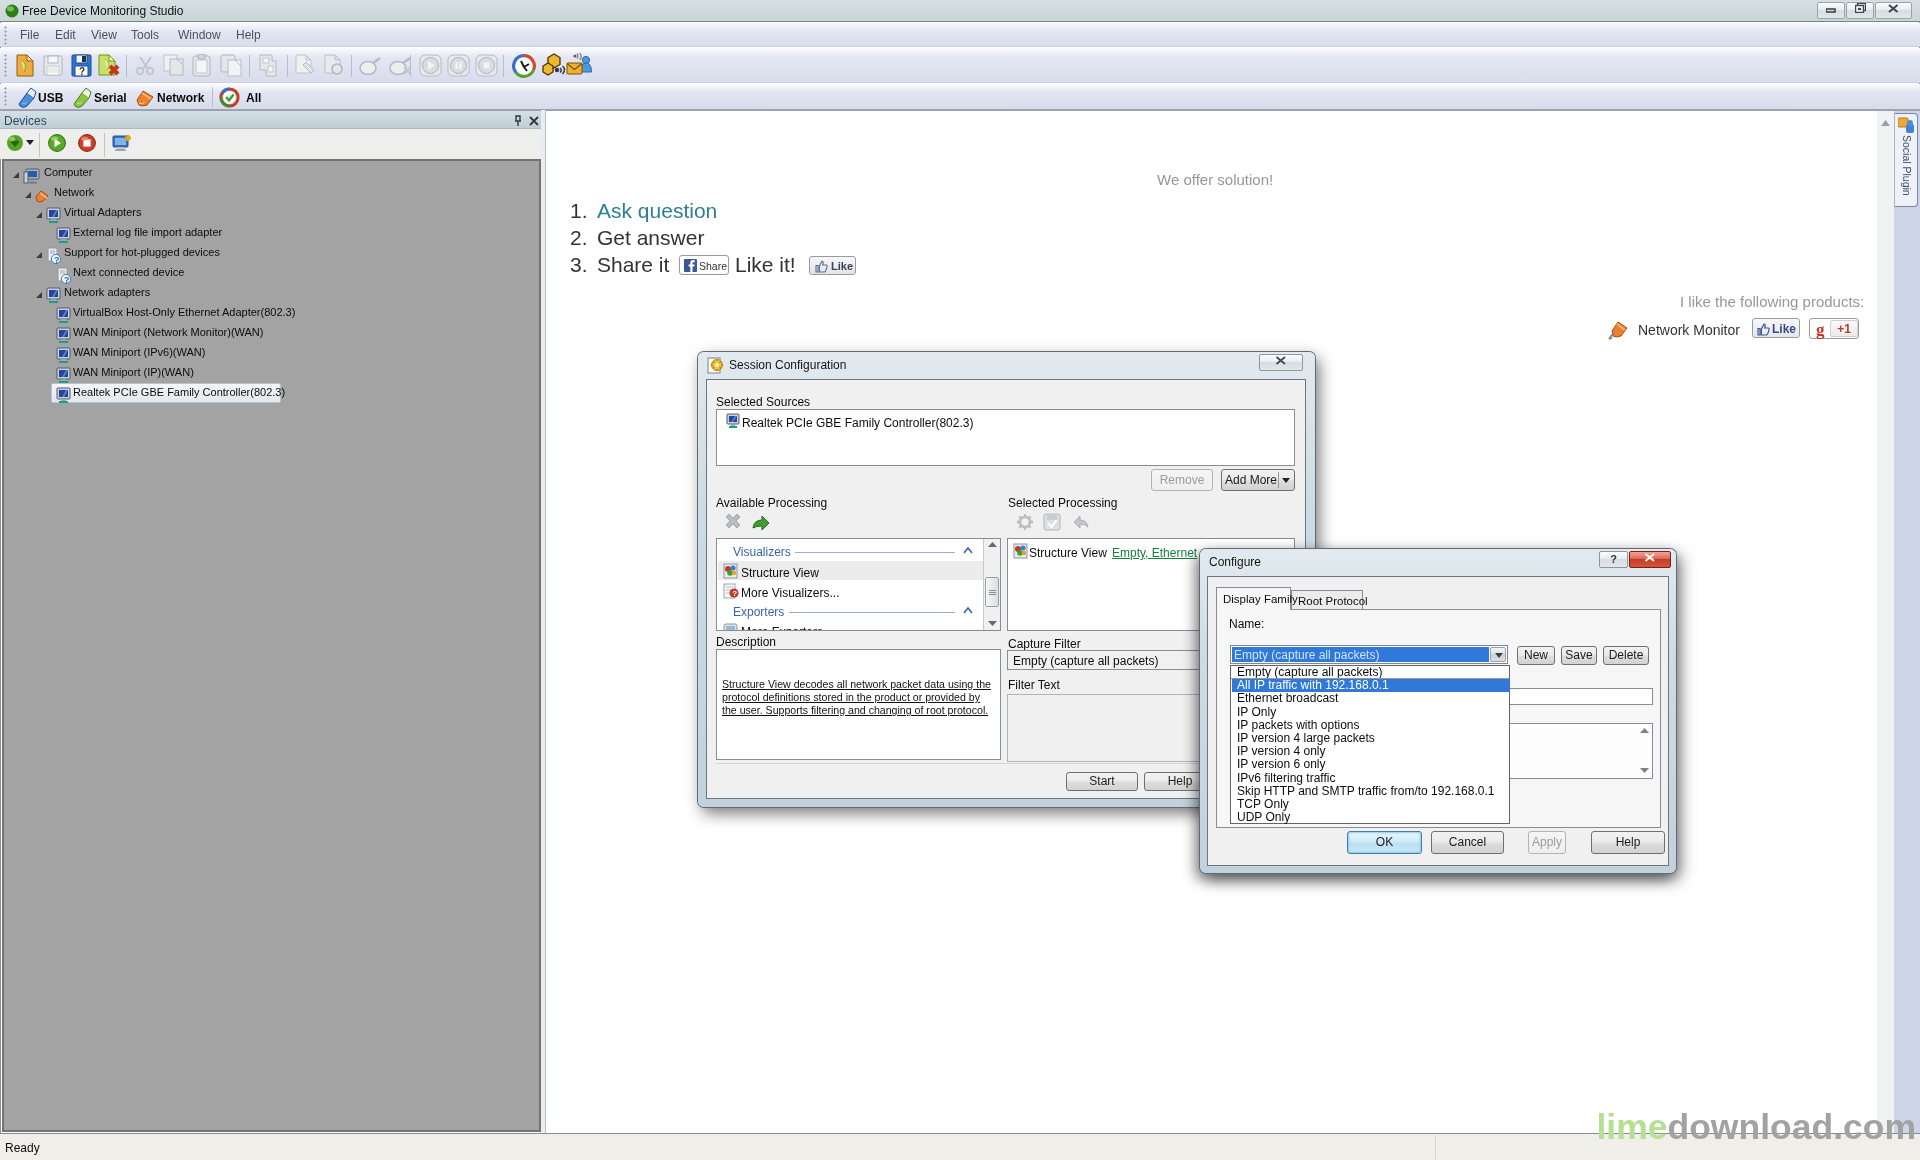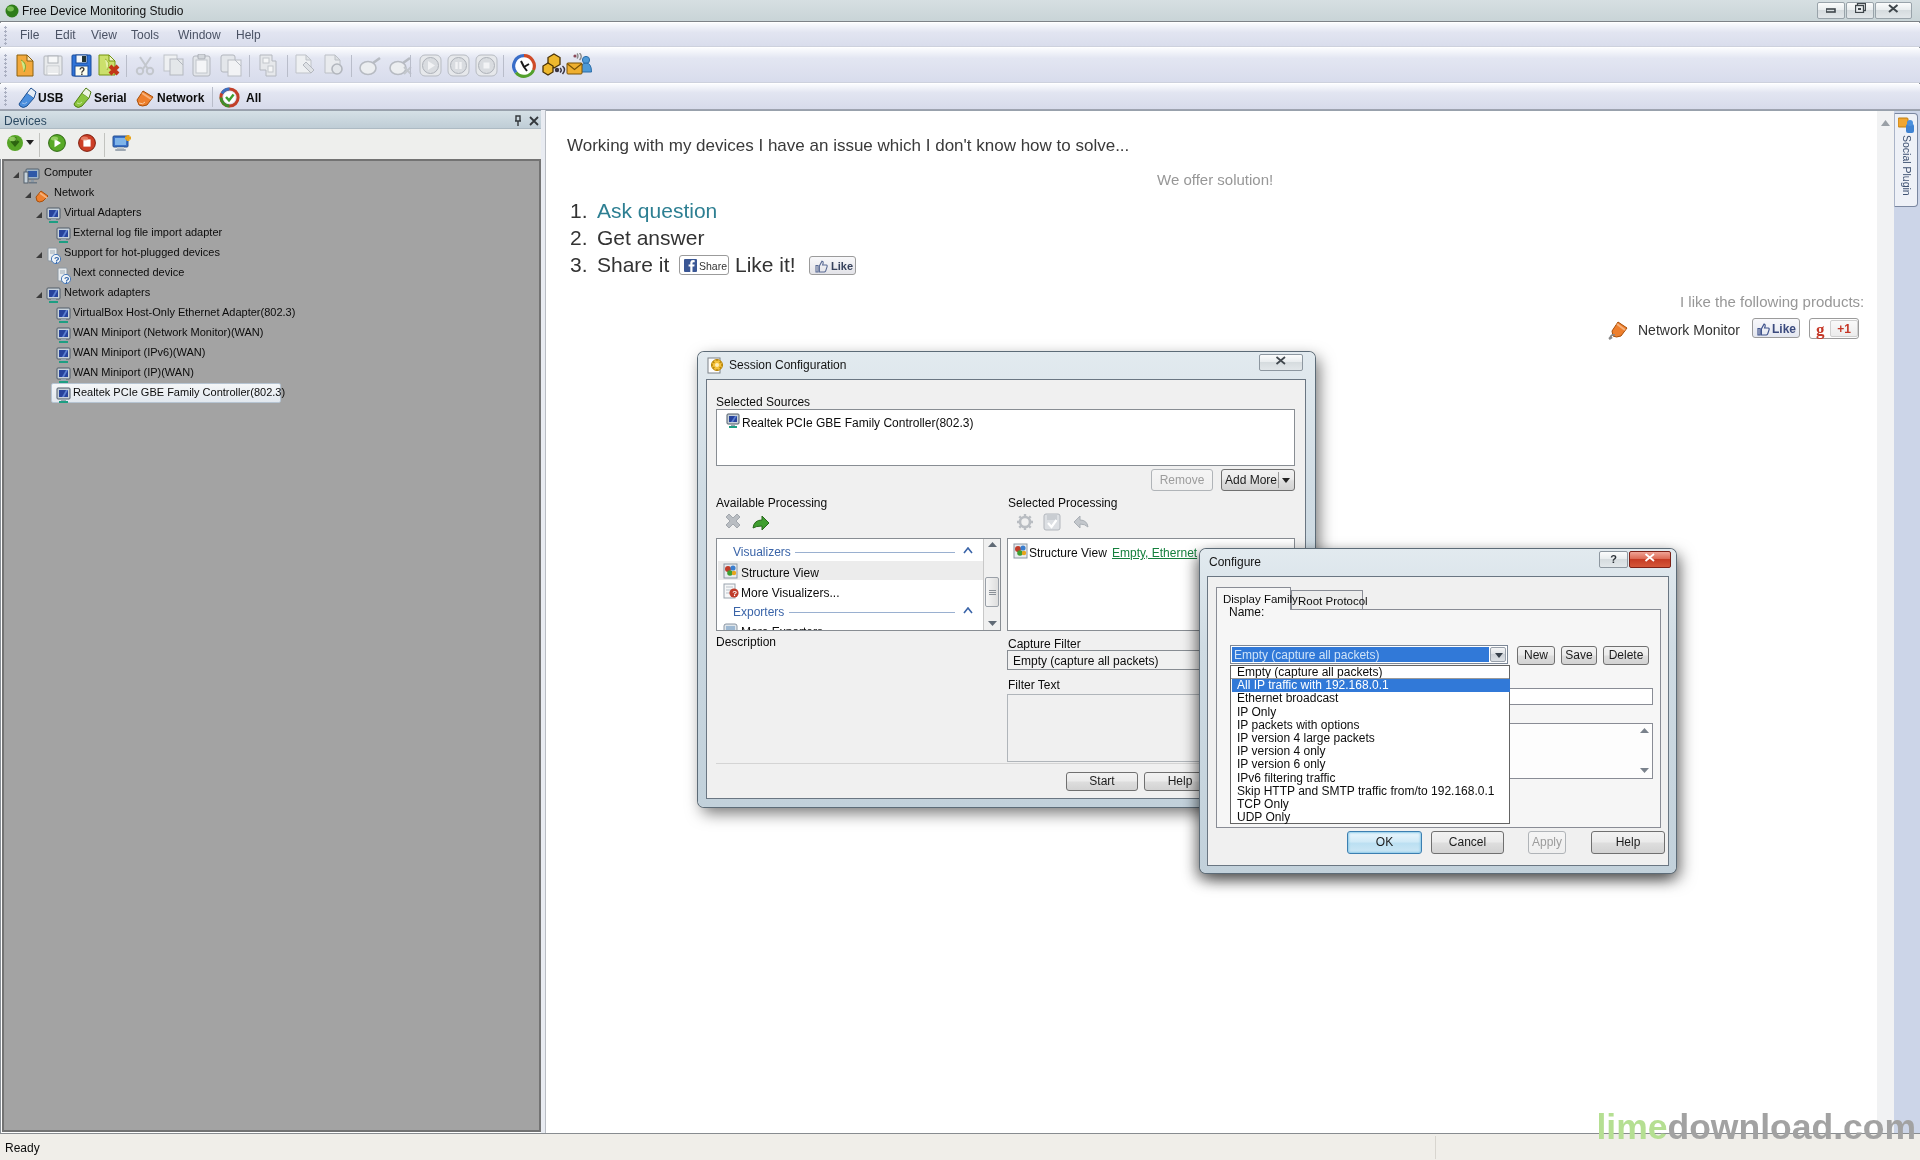--- a/index.html
+++ b/index.html
@@ -407,21 +407,20 @@
         <rect x="6" y="12" width="5" height="2" fill="#9aa6b0"></rect>
         <rect x="4" y="14" width="9" height="2" fill="#1d9e82"></rect>
       </svg>
   <div class="trow" style="left:69px;top:221px">Realtek PCIe GBE Family Controller(802.3)</div>
 </div>
   </div>
 <div class="abs" style="left:541px;top:110px;width:4px;height:1023px;background:#e9ecf2"></div>
 <div class="abs" id="vsplit"></div>
 
 <div class="abs" id="main">
-  <div class="abs" style="left:21px;top:25px;font-size:17px;color:#3a3a3a">Working with my devices I have an issue which I don't know how to solve...</div>
   <div class="abs" style="left:611px;top:60px;font-size:15px;color:#979797">We offer solution!</div>
   <div class="abs" style="left:24px;top:88px;font-size:21px;color:#333">1.</div>
   <div class="abs" style="left:51px;top:88px;font-size:21px;color:#2d7f92">Ask question</div>
   <div class="abs" style="left:24px;top:115px;font-size:21px;color:#333">2.</div>
   <div class="abs" style="left:51px;top:115px;font-size:21px;color:#333">Get answer</div>
   <div class="abs" style="left:24px;top:142px;font-size:21px;color:#333">3.</div>
   <div class="abs" style="left:51px;top:142px;font-size:21px;color:#333">Share it</div>
   <div class="fbbtn" style="left:133px;top:144px;width:50px;height:20px;background:#fff">
     <svg class="abs" style="left:4px;top:3px" width="13" height="13">
         <rect width="13" height="13" rx="1" fill="#3a5795"></rect>
@@ -553,20 +552,21 @@
         </svg>
       <div style="position:absolute;left:1px;top:38px;width:14px;height:30px;background:linear-gradient(90deg,#f6f6f6,#dedede);border:1px solid #9aa0a8;border-radius:2px">
           <div style="position:absolute;left:3px;top:12px;width:7px;height:1px;background:#8a9097;box-shadow:0 2px #8a9097,0 4px #8a9097"></div>
         </div>
       <svg style="position:absolute;left:4px;bottom:3px" width="9" height="6">
           <path d="M4.5 5 L9 0 H0 Z" fill="#606a75"></path>
         </svg>
     </div>
   </div>
   <div class="lbl" style="left:18px;top:283px">Description</div>
+  <div class="box" style="left:18px;top:297px;width:285px;height:111px;font-size:10.6px;color:#111;line-height:13px;padding:28px 0 0 5px;white-space:nowrap;overflow:hidden">Structure View decodes all network packet data using the<br>protocol definitions stored in the product or provided by<br>the user. Supports filtering and changing of root protocol.</div>
 
   <div class="lbl" style="left:310px;top:144px">Selected Processing</div>
   <svg class="abs" style="left:318px;top:161px" width="18" height="18">
       <circle cx="9" cy="9" r="5" fill="none" stroke="#b9bdc2" stroke-width="2.6"></circle>
       <g stroke="#b9bdc2" stroke-width="2.4">
         <path d="M9 1 v3 M9 14 v3 M1 9 h3 M14 9 h3 M3.3 3.3 l2.2 2.2 M12.5 12.5 l2.2 2.2 M14.7 3.3 l-2.2 2.2 M5.5 12.5 l-2.2 2.2"></path>
       </g>
     </svg>
   <svg class="abs" style="left:345px;top:161px" width="18" height="18">
       <rect x="1" y="1" width="16" height="16" rx="2" fill="#dcdfe3" stroke="#b2b6bc"></rect>
@@ -605,21 +605,21 @@
         <path d="M1.5 1 L10 8 M10 1 L1.5 8" stroke="#fff" stroke-width="1.8"></path>
       </svg></div>
   <div class="content" style="left:7px;right:7px;top:27px;bottom:7px"></div>
 
   <div class="abs" style="left:16px;top:38px;width:75px;height:23px;background:#f6f6f6;border:1px solid #898c95;border-bottom:none;z-index:3"></div>
   <div class="lbl" style="left:23px;top:44px;z-index:4;font-size:11.5px">Display Family</div>
   <div class="abs" style="left:91px;top:41px;width:72px;height:20px;background:#ececec;border:1px solid #898c95;z-index:2"></div>
   <div class="lbl" style="left:98px;top:46px;z-index:4;font-size:11.5px">Root Protocol</div>
   <div class="abs" style="left:16px;top:60px;width:445px;height:219px;background:#f6f6f6;border:1px solid #898c95;z-index:1"></div>
 
-  <div class="lbl" style="left:29px;top:56px;z-index:4">Name:</div>
+  <div class="lbl" style="left:29px;top:68px;z-index:4">Name:</div>
   <div class="abs" style="left:30px;top:96px;width:278px;height:19px;background:#fff;border:1px solid #7c8796;z-index:4">
     <div style="position:absolute;left:1px;top:1px;bottom:1px;right:18px;background:#3179d8"></div>
     <div class="lbl" style="left:3px;top:2px;color:#cfe3f8">Empty (capture all packets)</div>
     <div style="position:absolute;right:1px;top:1px;width:16px;height:15px;border:1px solid #98a0aa;border-radius:2px;background:linear-gradient(#f4f5f6,#dfe2e6 45%,#ccd1d7 50%,#dde1e5)">
         <svg style="position:absolute;left:4px;top:5px" width="9" height="6">
           <path d="M0 0 h8 l-4 5 z" fill="#37404a"></path>
         </svg>
       </div>
   </div>
   <div class="btn" style="left:317px;top:97px;width:38px;height:19px;line-height:17px;z-index:4">New</div>

